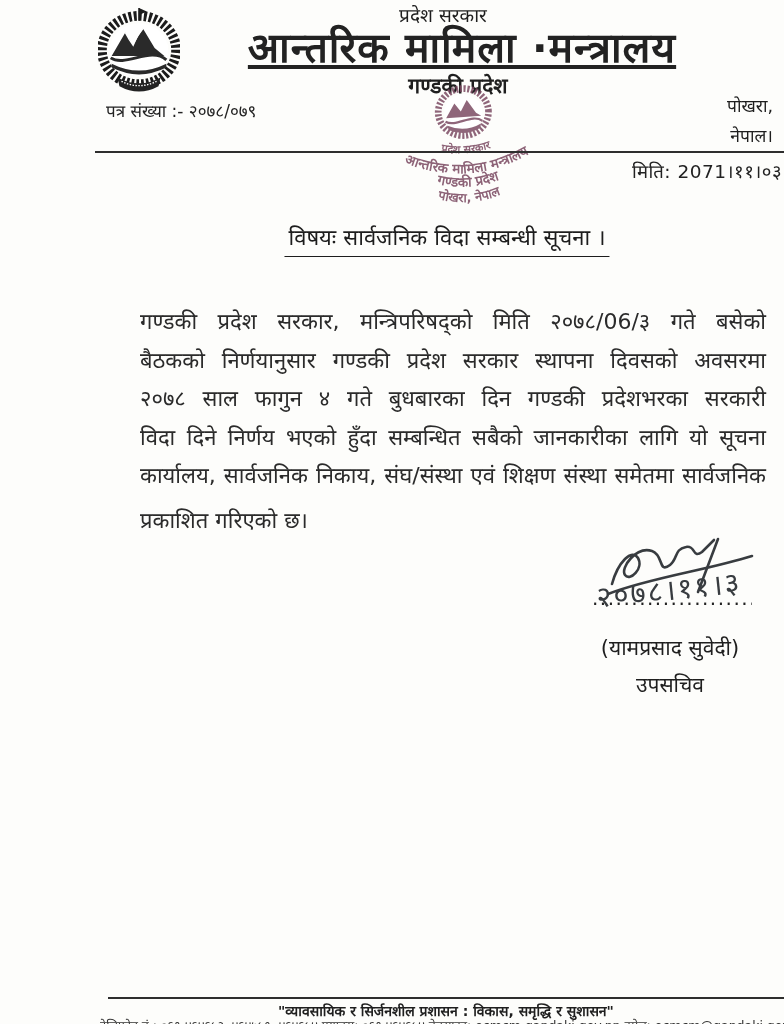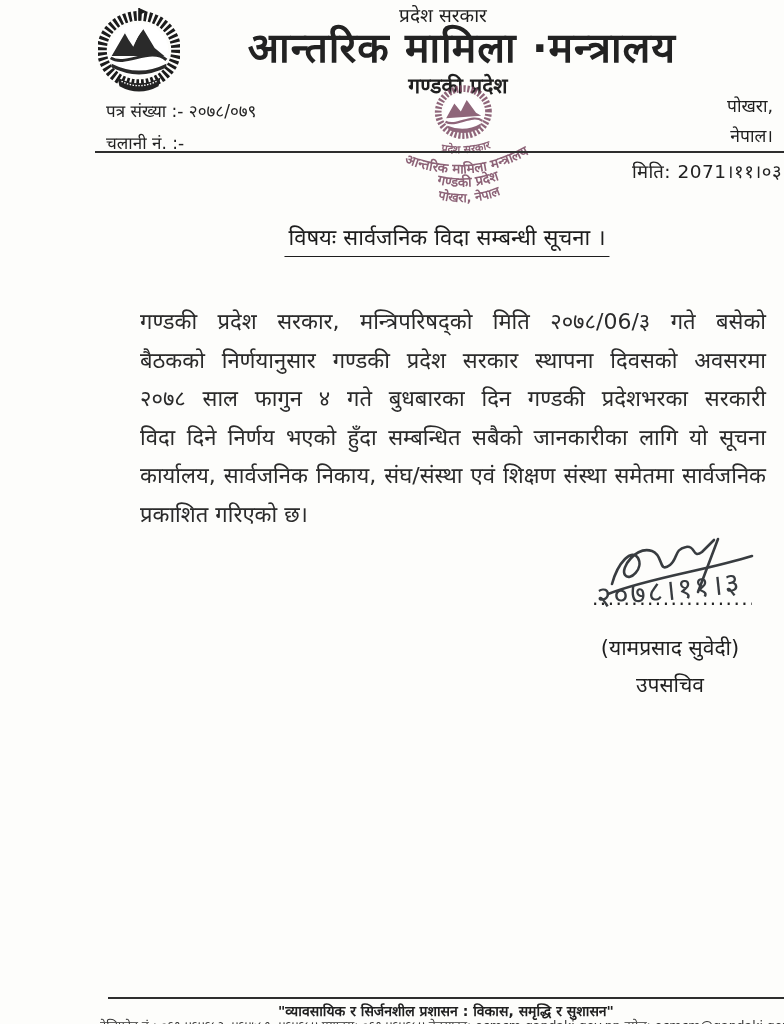--- a/index.html
+++ b/index.html
@@ -9,21 +9,21 @@
     background: #fdfdfb;
     color: #262626;
     position: relative;
     overflow: hidden;
   }
   .abs { position: absolute; }
   .nowrap { white-space: nowrap; }
   .cx { transform: translateX(-50%); }
 
   .gov-line { top: 2px; left: 443px; font-size: 19px; font-weight: 500; color: #1e1e1e; }
-  .ministry-title { top: 18px; left: 462px; font-size: 41px; font-weight: 600; color: #222; letter-spacing: 1px; }
+  .ministry-title { top: 18px; left: 462px; font-size: 41px; font-weight: 600; color: #222; letter-spacing: 1px; text-decoration: underline; }
   .province-line { top: 71px; left: 458px; font-size: 21px; font-weight: 600; color: #1f1f1f; }
 
   .emblem { top: 4px; left: 98px; }
 
   .ref-block { top: 99px; left: 106px; font-size: 17px; color: #222; }
   .ref-block .ref-row { margin-bottom: 9px; }
   .place-block { top: 93px; right: 11px; font-size: 17.5px; font-weight: 500; color: #1e1e1e; text-align: right; }
   .place-block div { margin-bottom: 6px; text-align: right; }
 
   .stamp-wrap { top: 84px; left: 378px; width: 176px; transform: rotate(-4deg); opacity: .93; }
@@ -32,21 +32,21 @@
 
   .date-line { top: 158px; right: 2px; font-size: 18.5px; color: #222; letter-spacing: .5px; }
 
   .subject-line {
     top: 221px; left: 447px; font-size: 22px; font-weight: 500; color: #1d1d1d;
     border-bottom: 1.6px solid #1d1d1d; padding: 0 4px 5px 4px;
   }
 
   .body-text { top: 303px; left: 140px; width: 626px; font-size: 22px; color: #2b2b2b; }
   .body-text .jline { height: 38.5px; line-height: 38.5px; text-align: justify; text-align-last: justify; white-space: nowrap; }
-  .body-text .jline.last { text-align: center; text-align-last: left; }
+  .body-text .jline.last { text-align: center; text-align-last: left; margin-top: 6px; }
 
   .sig-scribble { top: 534px; left: 600px; }
   .hand-date {
     top: 569px; left: 596px; font-size: 29px; font-weight: 500; color: #383c40;
     transform: rotate(-6deg); letter-spacing: 2px; z-index: 3;
   }
   .dot-line { top: 586px; left: 592px; width: 160px; font-size: 20px; letter-spacing: 1.5px; color: #222; z-index: 2; overflow: hidden; white-space: nowrap; }
   .sig-name { top: 633px; left: 670px; font-size: 21px; color: #1f1f1f; }
   .sig-title { top: 670px; left: 670px; font-size: 21px; color: #1f1f1f; }
 
@@ -73,21 +73,20 @@
     <path d="M28,28 L32,35 L36,41 L40,32 L46,24" fill="none" stroke="#ffffff" stroke-width="1.6"></path>
     <path d="M13,54 C28,64 54,42 70,56" fill="none" stroke="#2a2a2a" stroke-width="3"></path>
     <path d="M14,60 Q42,74 70,60 L70,64 Q42,78 14,64 Z" fill="#2a2a2a"></path>
     <path d="M20,74 Q42,86 64,74 l-2,9 Q42,94 22,83 Z" fill="#232323"></path>
     <path d="M24,78 Q42,87 60,78" fill="none" stroke="#ffffff" stroke-width="1.4" stroke-dasharray="1.5 1.5"></path>
   </svg>
 </div>
 
 <div class="abs ref-block">
   <div class="ref-row nowrap">पत्र संख्या :- २०७८/०७९</div>
-  <div class="ref-row nowrap">चलानी नं. :-</div>
 </div>
 
 <div class="abs place-block">
   <div>पोखरा,</div>
   <div>नेपाल।</div>
 </div>
 
 <div class="abs stamp-wrap">
   <svg width="176" height="128" viewBox="0 0 210 152">
     <defs>

